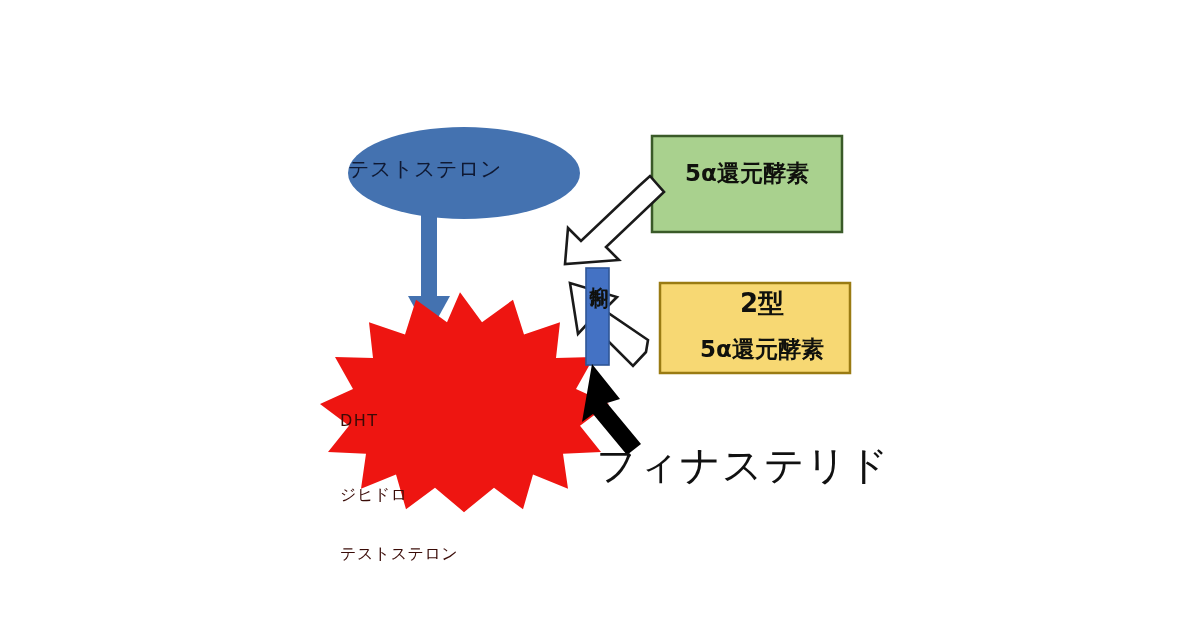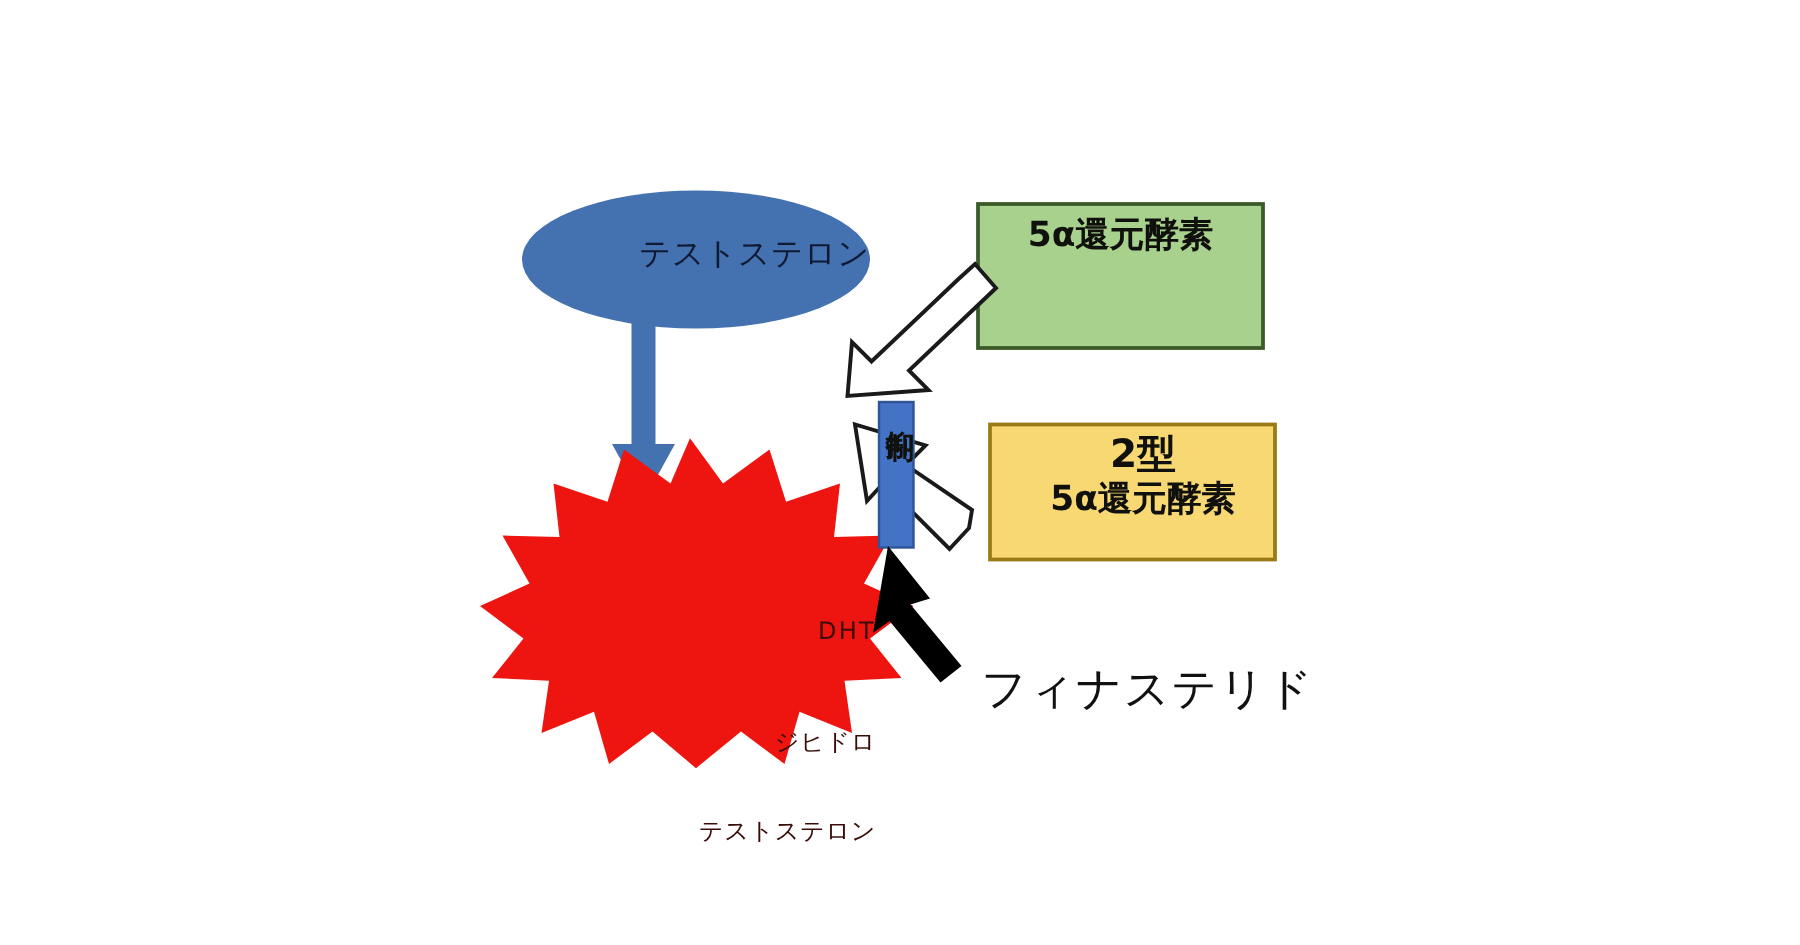--- a/index.html
+++ b/index.html
@@ -23,21 +23,21 @@
   #diagram-svg {
     position: absolute;
     left: 0;
     top: 0;
     width: 1200px;
     height: 630px;
     display: block;
   }
   .lbl {
     position: absolute;
-    text-align: right;
+    text-align: left;
     white-space: pre;
     line-height: 1.12;
     pointer-events: none;
   }
 
   
   #testosterone-label {
     left: 348px;
     top: 158px;
     width: 232px;
@@ -71,21 +71,21 @@
     font-weight: bold;
     color: #10110d;
     line-height: 1.12;
   }
   .enzyme-text .line-enzyme {
     display: block;
     font-size: 23px;
     font-weight: bold;
     color: #10110d;
     line-height: 1.15;
-    margin-top: 2px;
+    margin-top: 18px;
   }
   #type1-text { left: 654px; top: 142px; width: 186px; }
   #type2-text { left: 662px; top: 289px; width: 200px; }
 
   
   #inhibit-label {
     position: absolute;
     left: 587px;
     top: 272px;
     width: 22px;
@@ -97,22 +97,22 @@
     line-height: 1.0;
     letter-spacing: 2px;
     pointer-events: none;
   }
 
   
   #finasteride-label {
     left: 596px;
     top: 443px;
     width: 280px;
-    text-align: right;
-    font-size: 30px;
+    text-align: center;
+    font-size: 40px;
     color: #111111;
     letter-spacing: 1px;
   }
 </style>
 </head>
 <body>
 
 <div id="canvas">
 
   <svg id="diagram-svg" viewBox="0 0 1200 630" xmlns="http://www.w3.org/2000/svg">

